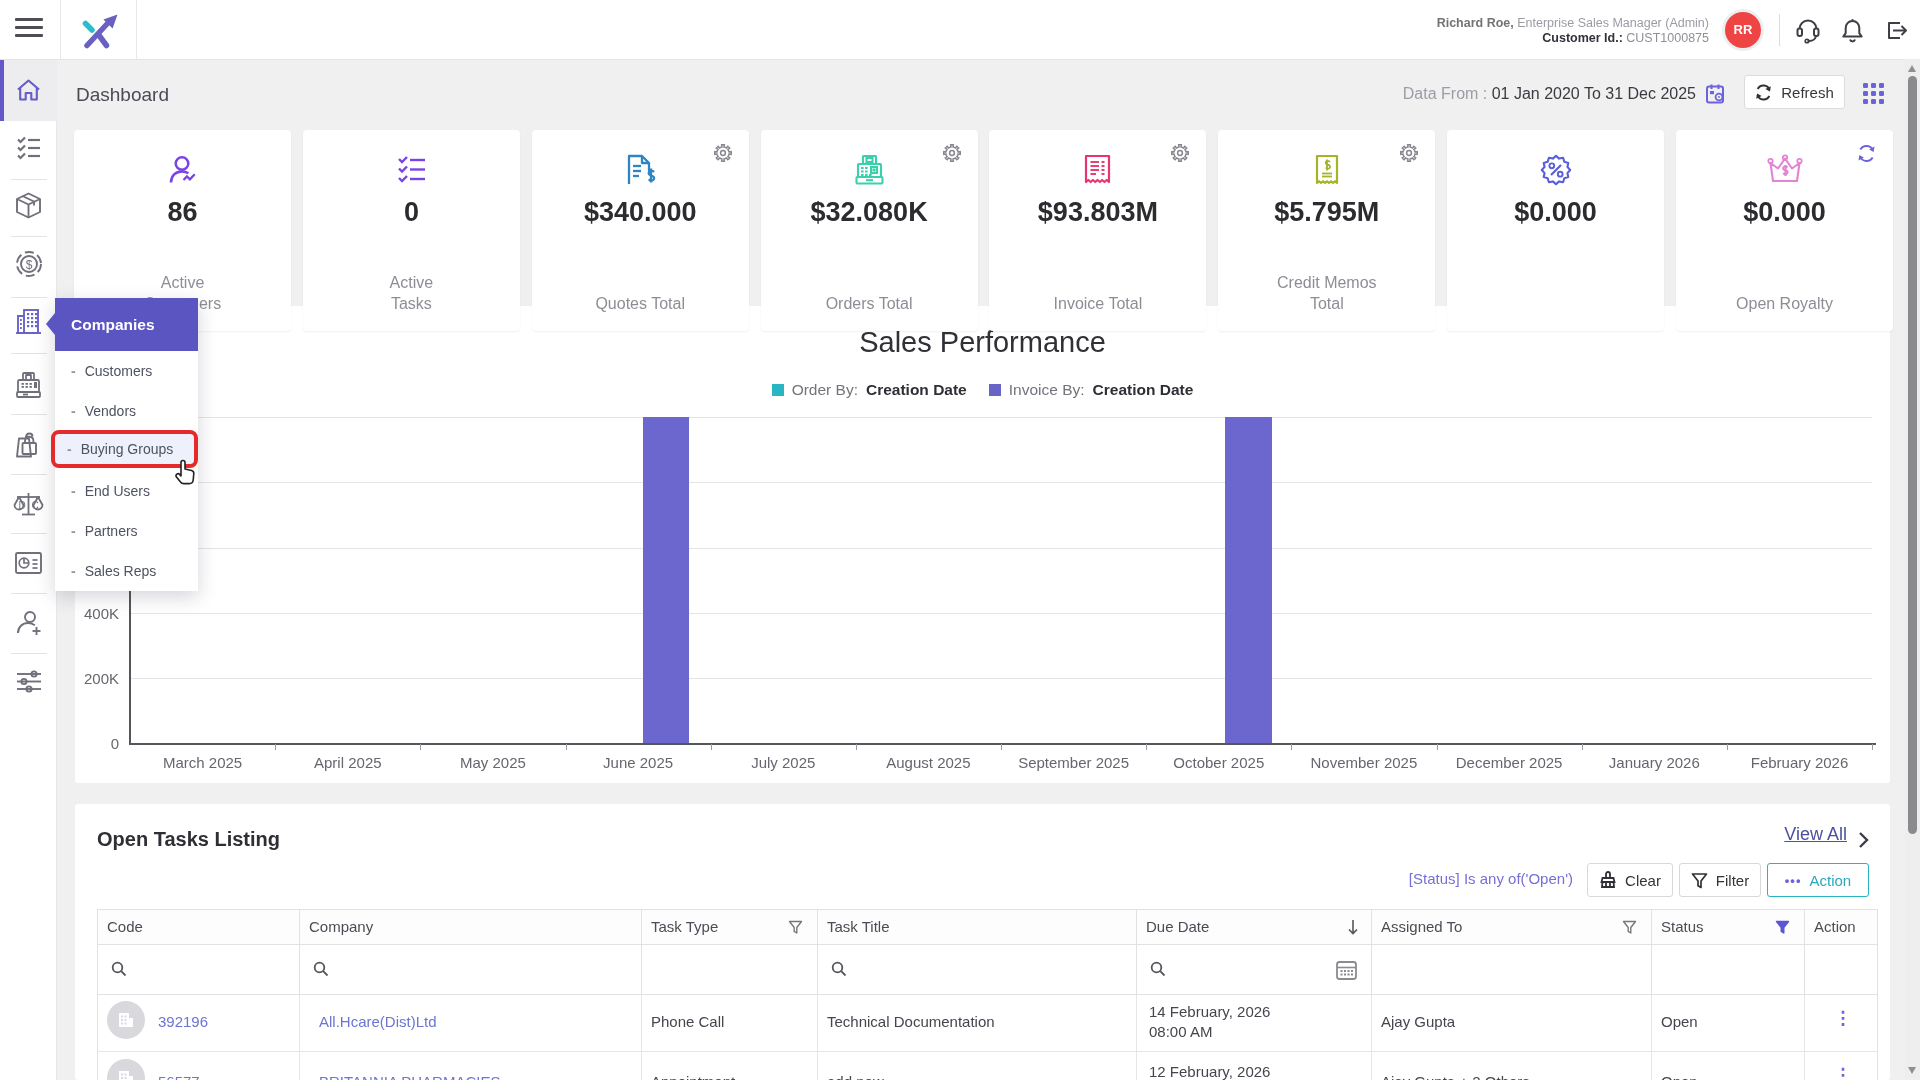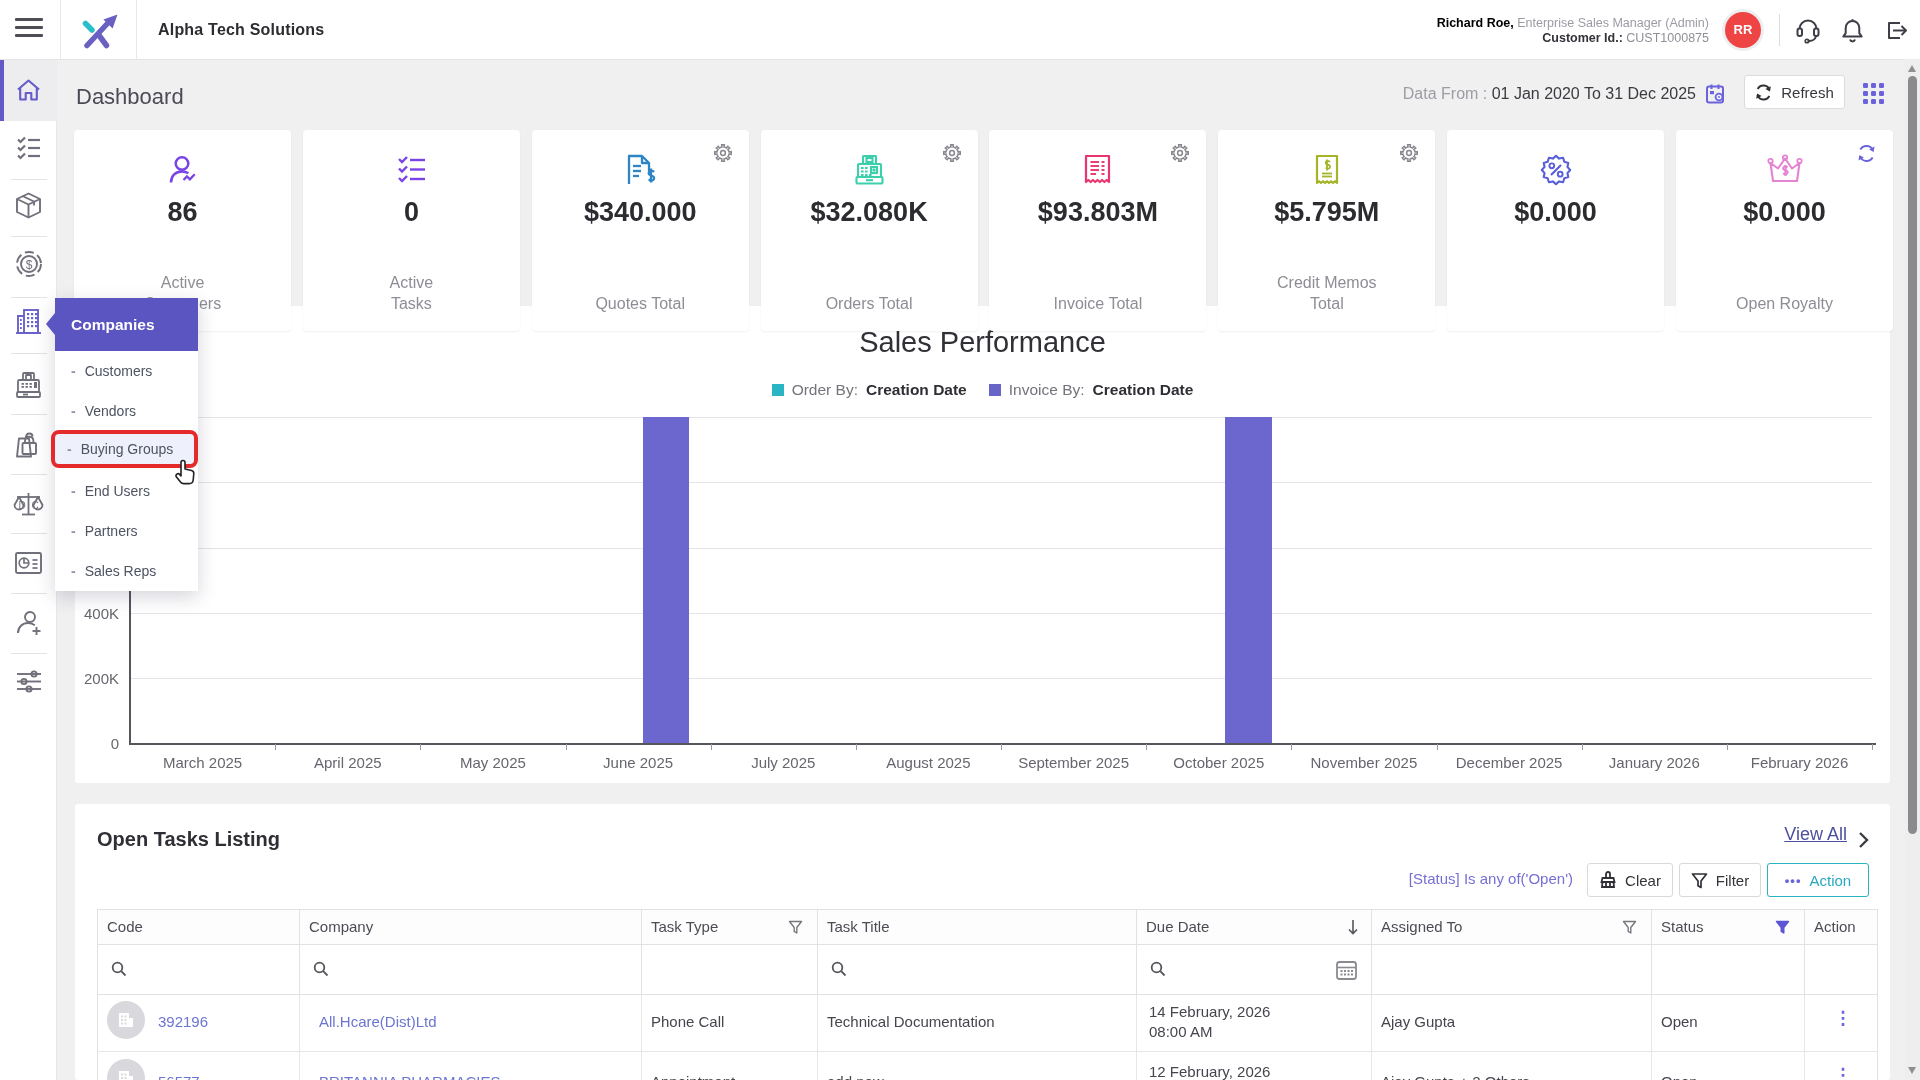--- a/index.html
+++ b/index.html
@@ -10,38 +10,38 @@
   
   #topbar { position:absolute; left:0; top:0; width:1920px; height:60px; background:#fff;
     border-bottom:1px solid #e4e4e6; z-index:30; }
   .hline { position:absolute; left:15px; width:28px; height:3px; background:#4e4e54; border-radius:1px; }
   #logobox { position:absolute; left:60px; top:0; width:77px; height:59px;
     border-left:1px solid #e8e8ea; border-right:1px solid #e8e8ea; }
   #brand { position:absolute; left:158px; top:0; height:59px; line-height:59px;
     font-size:16px; font-weight:bold; color:#2c2c31; letter-spacing:.2px; }
   #usrtxt { position:absolute; right:211px; top:16px; text-align:right; line-height:15px; }
   #usrtxt .l1 { font-size:12.5px; color:#9b9ba3; }
-  #usrtxt .l1 b { color:#000000; }
+  #usrtxt .l1 b { color:#737373; }
   #usrtxt .l2 { font-size:12.5px; color:#8f8f98; }
   #usrtxt .l2 b { color:#32323a; }
   #avatar { position:absolute; left:1725px; top:12px; width:36px; height:36px; border-radius:50%;
     background:#ef4444; color:#fff; font-size:13px; font-weight:bold; text-align:center; line-height:36px;
     box-shadow:0 0 0 3px #eceef0; }
   #hdrdiv { position:absolute; left:1779px; top:14px; width:1px; height:32px; background:#dcdcde; }
 
   
   #sidebar { position:absolute; left:0; top:59px; width:57px; height:1021px; background:#fff;
     border-right:1px solid #e7e7e9; z-index:20; }
   .sbsep { position:absolute; left:11px; width:36px; height:1px; background:#e3e3e5; }
   #homeact { position:absolute; left:0; top:1px; width:57px; height:61px; background:#ededf0; }
   #homeact:before { content:""; position:absolute; left:0; top:0; width:4px; height:61px; background:#6458c8; }
   .sbico { position:absolute; left:0; width:57px; text-align:center; }
 
   
-  #dashttl { position:absolute; left:76px; top:84px; font-size:22px; color:#4b4b55; z-index:5;}
+  #dashttl { position:absolute; left:76px; top:84px; font-size:19px; color:#4b4b55; z-index:5;}
   #datafrom { position:absolute; top:85px; right:224px; white-space:nowrap; font-size:16px; color:#9c9ca4; z-index:5;}
   #datafrom b { color:#3a3a40; font-weight:normal; }
   #refreshbtn { position:absolute; left:1744px; top:75px; width:101px; height:34px; background:#fff;
     border:1px solid #dcdcde; border-radius:3px; font-size:15px; color:#37373d; z-index:5;
     display:flex; align-items:center; justify-content:center; gap:9px;}
 
   
   .card { position:absolute; top:130px; width:217px; height:201px; background:#fff;
     border-radius:4px; box-shadow:0 1px 2px rgba(40,40,60,.07); z-index:5; }
   .card .ico { position:absolute; left:0; right:0; top:24px; height:32px; text-align:center; }
@@ -122,21 +122,20 @@
   <div class="hline" style="top:26px"></div>
   <div class="hline" style="top:34px"></div>
   <div id="logobox">
     <svg width="77" height="59" viewBox="0 0 77 59">
       <line x1="24.5" y1="23.5" x2="31" y2="30" stroke="#29bcca" stroke-width="5.5" stroke-linecap="round"></line>
       <line x1="26" y1="45.5" x2="46" y2="24" stroke="#6a60c2" stroke-width="5.5" stroke-linecap="round"></line>
       <line x1="38.5" y1="36" x2="45.5" y2="45.5" stroke="#6a60c2" stroke-width="5.5" stroke-linecap="round"></line>
       <polygon points="56.5,14.5 42.4,19.4 51.6,28.6" fill="#6a60c2"></polygon>
     </svg>
   </div>
-  <div id="brand">Alpha Tech Solutions</div>
   <div id="usrtxt">
     <div class="l1"><b>Richard Roe,</b> Enterprise Sales Manager (Admin)</div>
     <div class="l2"><b>Customer Id.:</b> CUST1000875</div>
   </div>
   <div id="avatar">RR</div>
   <div id="hdrdiv"></div>
   <svg class="abs" style="left:1796px;top:18px" width="24" height="26" viewBox="0 0 24 26">
     <path d="M3.5 11 a8.5 8.5 0 0 1 17 0" fill="none" stroke="#3e3e46" stroke-width="2"></path>
     <rect x="1.5" y="10.5" width="4.5" height="7.5" rx="2" fill="none" stroke="#3e3e46" stroke-width="2"></rect>
     <rect x="18" y="10.5" width="4.5" height="7.5" rx="2" fill="none" stroke="#3e3e46" stroke-width="2"></rect>

